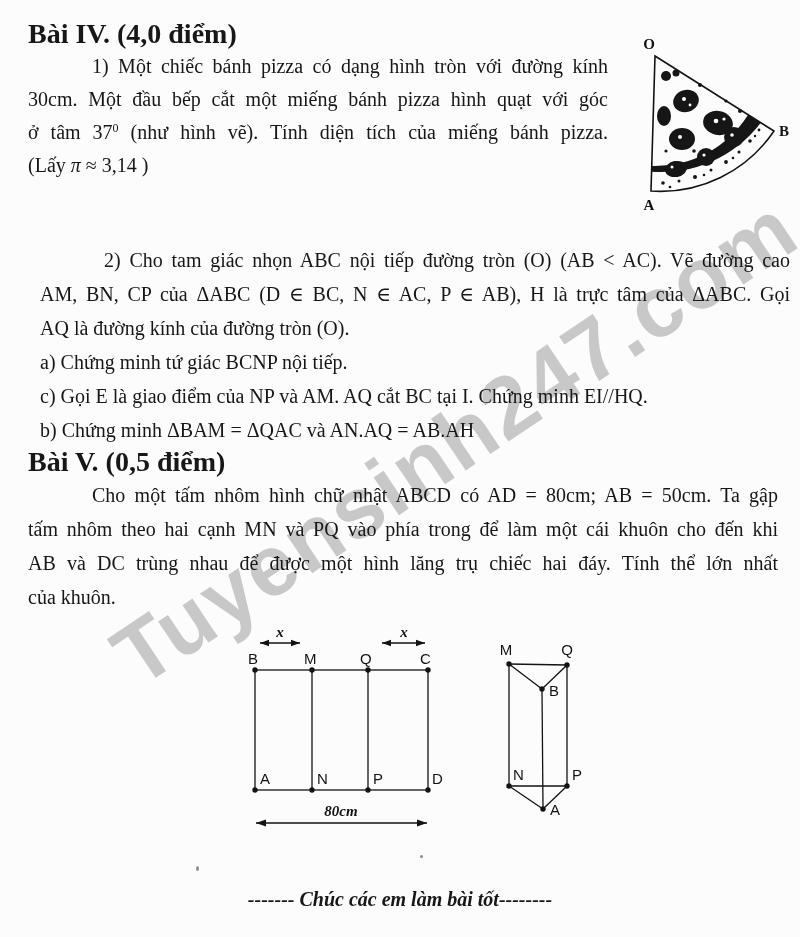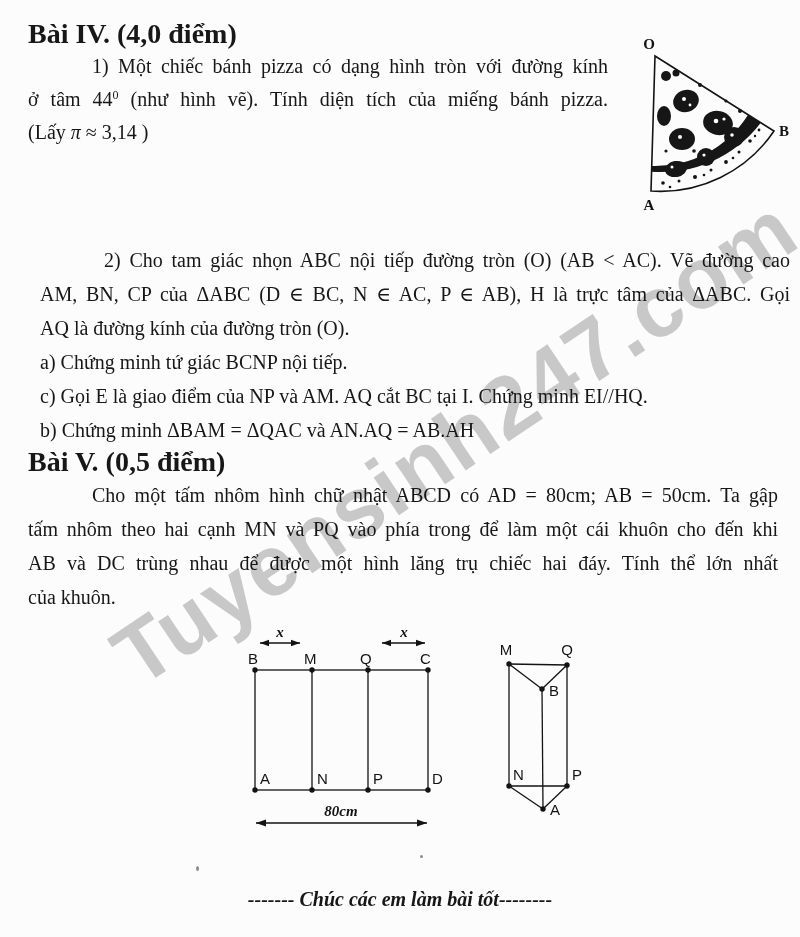--- a/index.html
+++ b/index.html
@@ -44,21 +44,22 @@
 <body>
 
 <div class="page">
 
   <div class="watermark">Tuyensinh247.com</div>
 
   <div class="layer heading" style="left:28px;top:18px;">Bài IV. (4,0 điểm)</div>
 
   <div class="layer para" style="left:28px;top:50px;width:580px;">
     <div class="line just indent">1) Một chiếc bánh pizza có dạng hình tròn với đường kính</div>
-    <div class="line just"><span>ở tâm 44</span><sup class="deg">0</sup><span> (như hình vẽ). Tính diện tích của miếng bánh pizza.</span></div>
+    <div class="line just">30cm. Một đầu bếp cắt một miếng bánh pizza hình quạt với góc</div>
+    <div class="line just"><span>ở tâm 37</span><sup class="deg">0</sup><span> (như hình vẽ). Tính diện tích của miếng bánh pizza.</span></div>
     <div class="line"><span>(Lấy </span><span class="pi">π</span><span> ≈ 3,14 )</span></div>
   </div>
 
   <svg style="left:636px;top:31px;" width="160" height="188" viewBox="0 0 160 188">
 
     <path class="stroke" d="M19,25 L15,160 A137,137 0 0 0 138,100 Z"></path>
 
     <path class="blob" d="M15.3,140.7 A125,125 0 0 0 124.8,91.7 L112.1,83.7 A110,110 0 0 1 15.7,135 Z"></path>
 
     <g>

